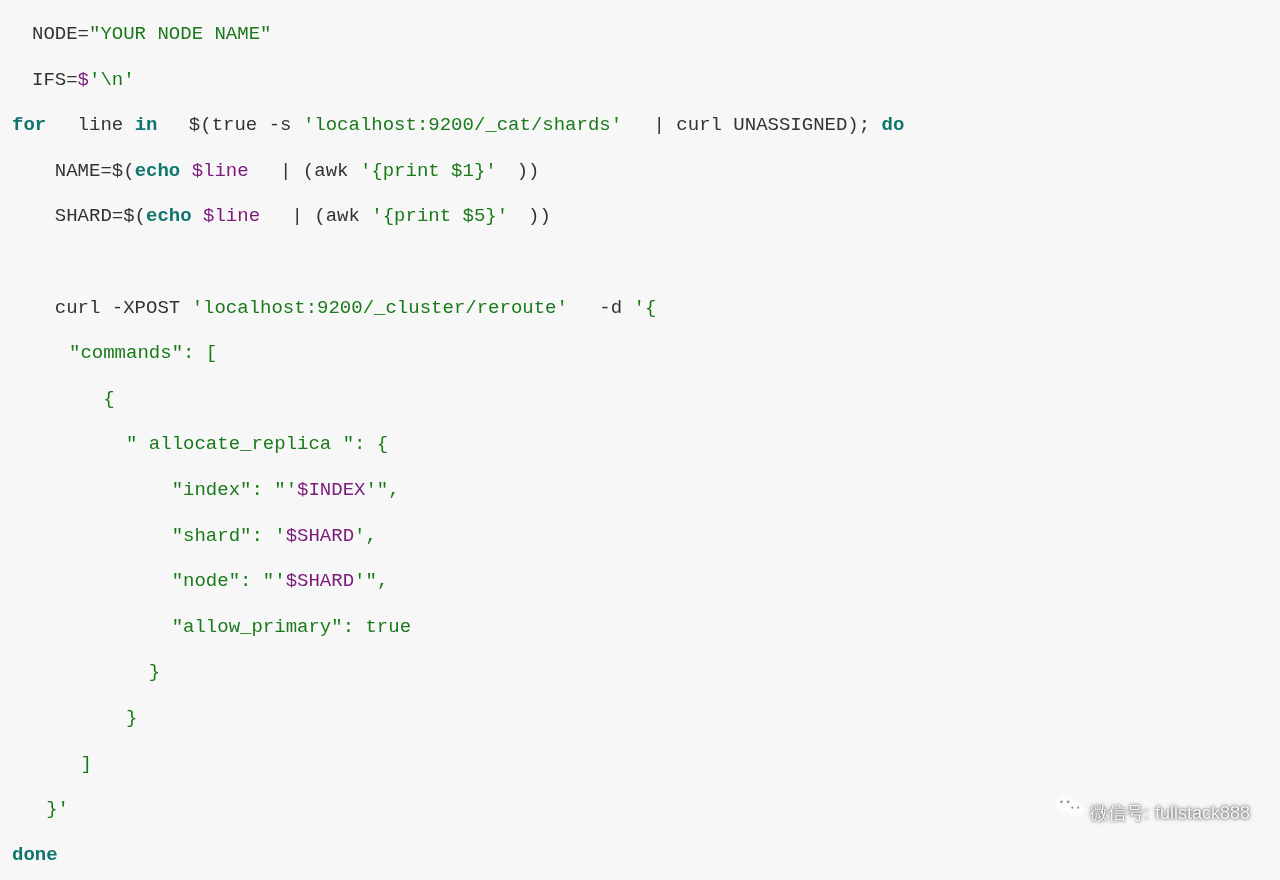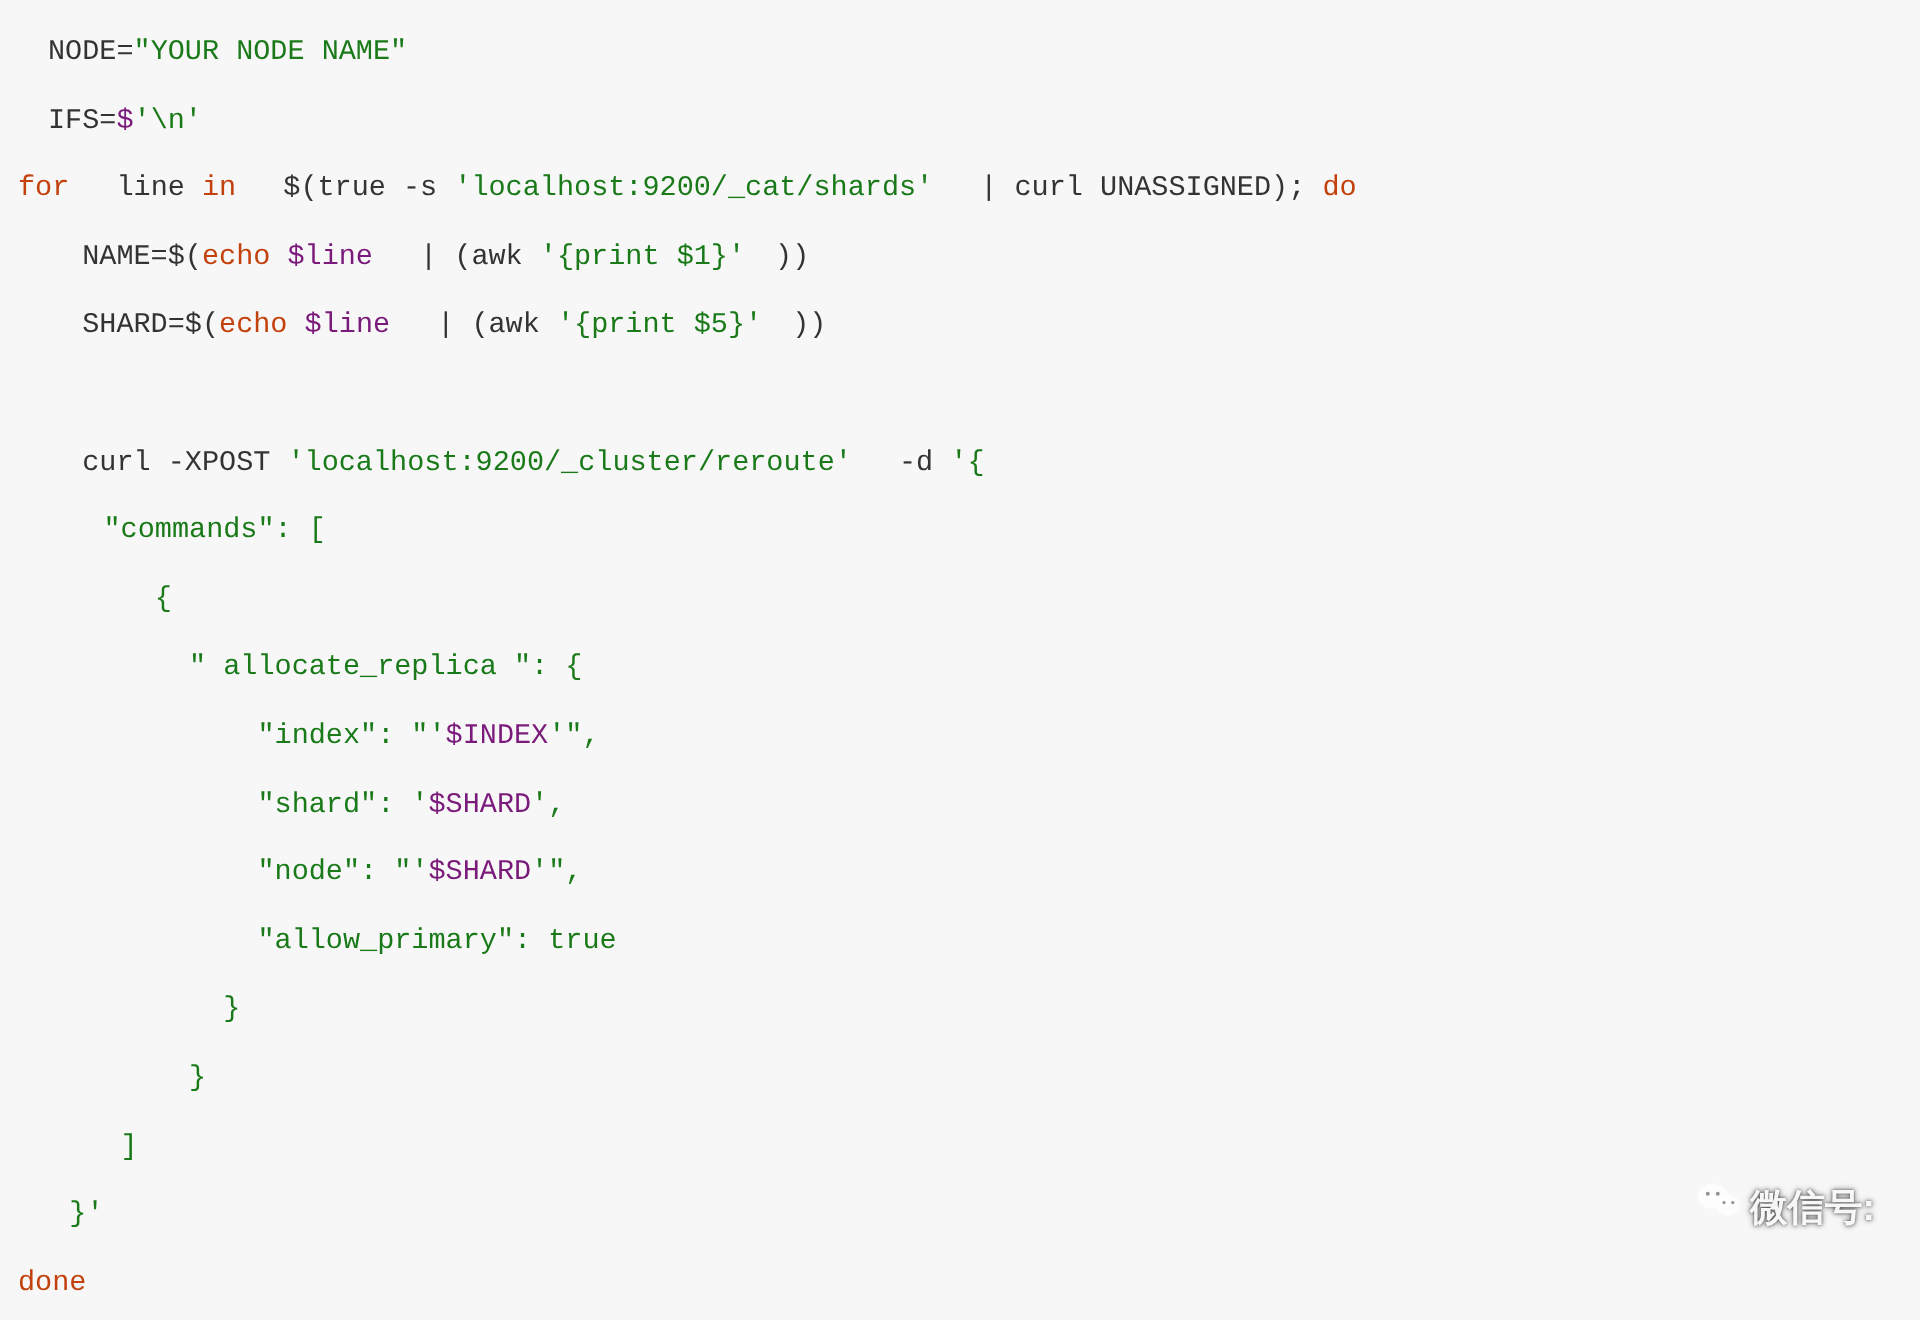--- a/index.html
+++ b/index.html
@@ -13,37 +13,36 @@
     color: #333;
     width: 1280px;
     height: 880px;
     box-sizing: border-box;
     position: relative;
   }
   pre {
     margin: 0;
     font-family: inherit;
   }
-  .kw   { color: #c2410c; font-weight: 400; }
+  .kw   { color: #0f766e; font-weight: 700; }
   .str  { color: #1a7a1a; }
   .var  { color: #7a1a7a; }
   .cmd  { color: #333; margin-left: 20px; }
   .watermark {
     position: absolute;
     bottom: 45px;
     right: 30px;
     display: flex;
     align-items: flex-start;
     gap: 6px;
     color: rgba(255,255,255,0.95);
     font-family: sans-serif;
-    font-size: 25px;
+    font-size: 18px;
     text-shadow: 0 0 4px rgba(0,0,0,0.55), 0 0 2px rgba(0,0,0,0.55);
     pointer-events: none;
-    font-weight: bold;
   }
   .watermark svg { opacity: 0.9; }
 </style>
 </head>
 <body>
 
 <pre><span class="cmd">NODE=</span><span class="str">"YOUR NODE NAME"</span>
 <span class="cmd">IFS=</span><span class="var">$</span><span class="str">'\n'</span>
 <span class="kw">for</span><span class="cmd"> line </span><span class="kw">in</span><span class="cmd"> $(true -s </span><span class="str">'localhost:9200/_cat/shards'</span><span class="cmd"> | curl UNASSIGNED); </span><span class="kw">do</span>
 <span class="cmd">  NAME=$(</span><span class="kw">echo</span><span> </span><span class="var">$line</span><span class="cmd"> | (awk </span><span class="str">'{print $1}'</span><span class="cmd">))</span>
@@ -68,13 +67,14 @@
     <svg width="30" height="26" viewBox="0 0 36 30">
       <ellipse cx="13" cy="12" rx="12" ry="10" fill="rgba(255,255,255,0.9)"></ellipse>
       <ellipse cx="25" cy="19" rx="10" ry="8.5" fill="rgba(255,255,255,0.9)"></ellipse>
       <circle cx="9" cy="10" r="1.6" fill="#888"></circle>
       <circle cx="17" cy="10" r="1.6" fill="#888"></circle>
       <circle cx="22" cy="17" r="1.3" fill="#888"></circle>
       <circle cx="29" cy="17" r="1.3" fill="#888"></circle>
     </svg>
   </span>
   <span>微信号:</span>
+  <span>fullstack888</span>
 </div>
 
 </body></html>

